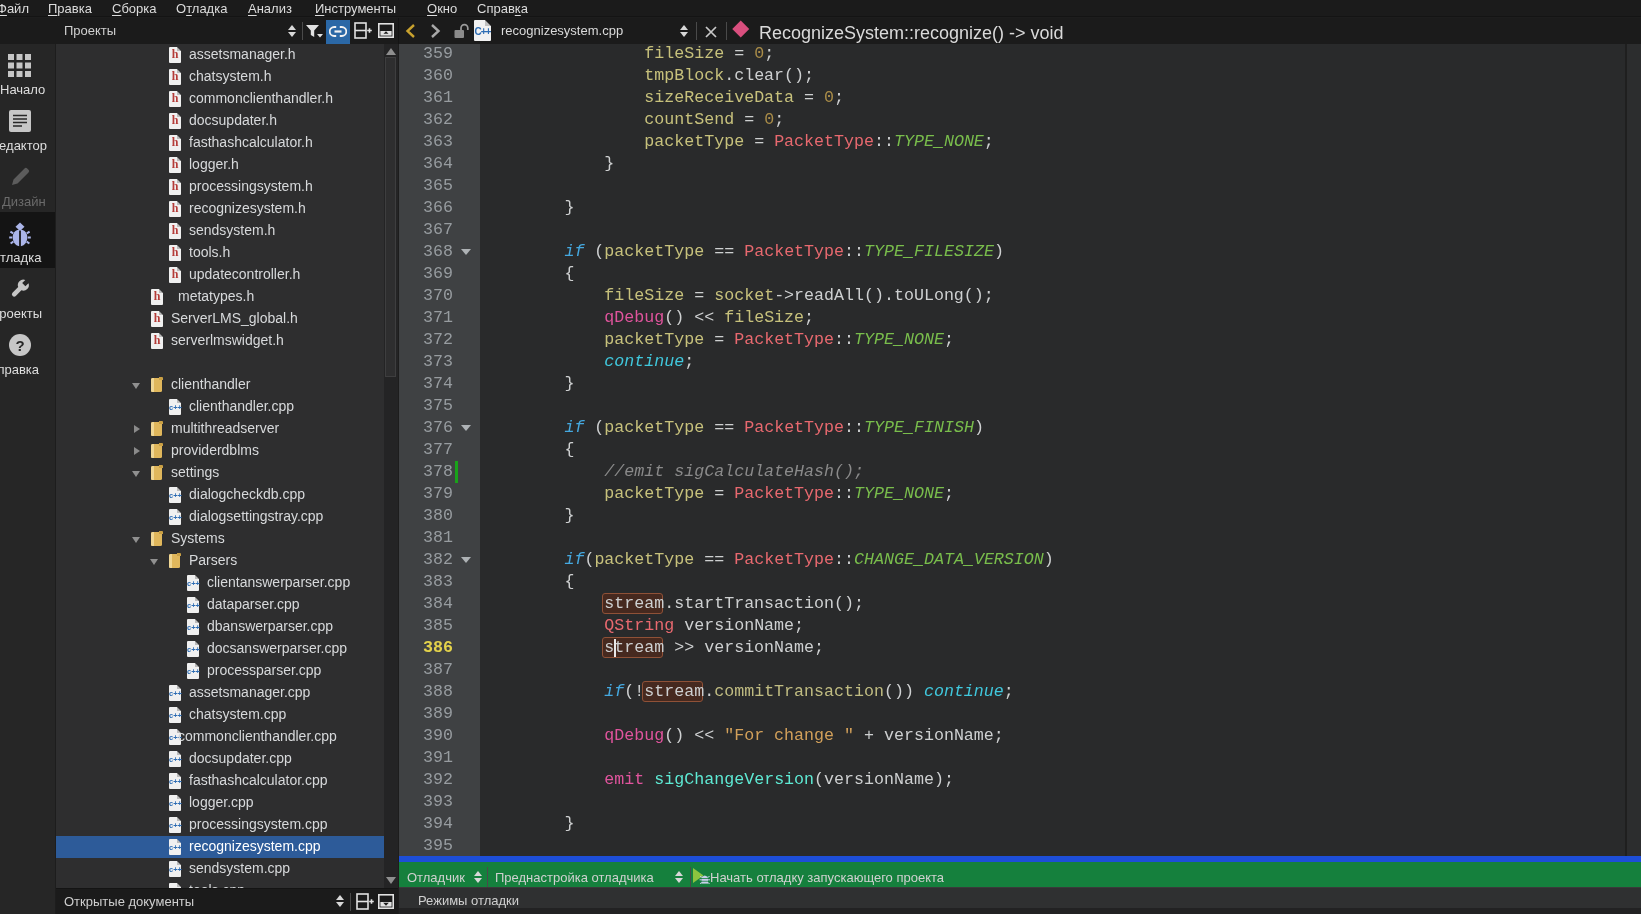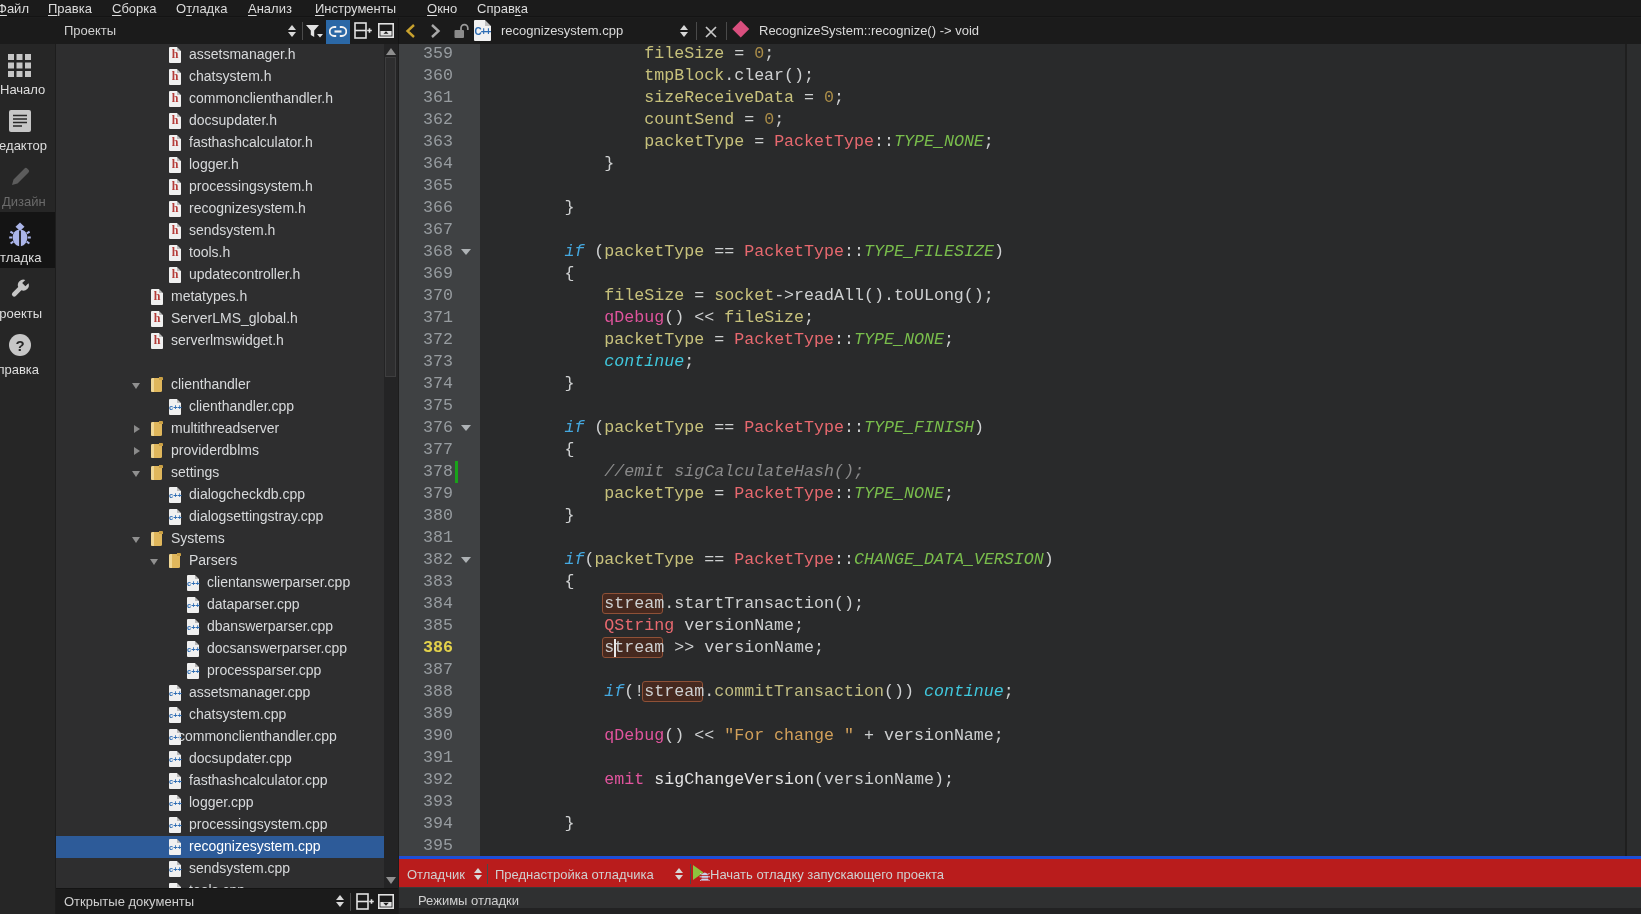--- a/index.html
+++ b/index.html
@@ -37,24 +37,24 @@
 .kw{color:#45a9e0;font-style:italic}
 .kc{color:#40c8dd;font-style:italic}
 .mb{color:#c7c17c}
 .tp{color:#e8696f}
 .en{color:#79bd4c;font-style:italic}
 .mc{color:#e0549d}
 .st{color:#d2a05a}
 .nu{color:#a98c48}
 .cm{color:#8a8a8a;font-style:italic}
 .fn{color:#c0bc82}
-.fn2{color:#e5e5e5}
+.fn2{color:#5eead4}
 .foldarr{position:absolute;width:0;height:0;border-left:5px solid transparent;border-right:5px solid transparent;border-top:6px solid #aeb2b5}
 .occur{position:absolute;height:21px;background:#46291f;border:1px solid #8f5137;border-radius:3px;z-index:1}
-#dbgbar{position:absolute;left:399px;top:856px;width:1242px;height:32px;background:#b91c1c;border-top:3px solid #1d4ed8}
+#dbgbar{position:absolute;left:399px;top:856px;width:1242px;height:32px;background:#15803d;border-top:6px solid #1d4ed8}
 #modesbar{position:absolute;left:399px;top:887px;width:1242px;height:21px;background:#2f3031;border-top:1px solid #3a3a3a}
 #bstrip{position:absolute;left:399px;top:908px;width:1242px;height:6px;background:#222223}
 .bart{position:absolute;font-size:13px;color:#d0d0d0;white-space:pre}
 .updown{position:absolute;width:9px;height:13px}
 .updown:before{content:"";position:absolute;left:0;top:0;border-left:4.5px solid transparent;border-right:4.5px solid transparent;border-bottom:5px solid #d8d8d8}
 .updown:after{content:"";position:absolute;left:0;top:7px;border-left:4.5px solid transparent;border-right:4.5px solid transparent;border-top:5px solid #d8d8d8}
 </style></head><body>
 <div id="menubar">
 <span style="left:-3px"><u>Ф</u>айл</span>
 <span style="left:48px"><u>П</u>равка</span>
@@ -107,21 +107,21 @@
 <div style="position:absolute;left:485px;top:2px;border-style:solid;border-width:0 6px 6px 0;border-color:#1b1b1b #1b1b1b #c0c0c0 #c0c0c0"></div>
 <div style="position:absolute;left:474px;top:8px;width:17px;font-size:10px;font-weight:bold;letter-spacing:-1px;color:#2e6db4;text-align:center">C++</div>
 <div class="toolt" style="left:501px;top:5px;font-size:13px;color:#dadada">recognizesystem.cpp</div>
 <div class="updown" style="left:680px;top:7px"></div>
 <div class="vsep" style="left:696px;top:4px;height:18px"></div>
 <svg style="position:absolute;left:705px;top:8px" width="12" height="12" viewBox="0 0 12 12">
       <path d="M1 1 L11 11 M11 1 L1 11" stroke="#c8c8c8" stroke-width="1.7"></path>
     </svg>
 <div class="vsep" style="left:726px;top:4px;height:18px"></div>
 <div style="position:absolute;left:735px;top:5px;width:11.5px;height:11.5px;background:#d94f7e;transform:rotate(45deg)"></div>
-<div class="toolt" style="left:759px;top:5px;font-size:13px;color:#dadada">RecognizeSystem::recognize() -&gt; void</div>
+<div class="toolt" style="left:759px;top:5px;font-size:18px;color:#dadada">RecognizeSystem::recognize() -&gt; void</div>
 </div>
 <div id="sidebar">
 <div class="mode " style="top:0px">
       <svg style="position:absolute;left:8px;top:10px" width="23" height="23">
         <g fill="#c6c6c6">
           <rect x="0" y="0" width="6" height="6"></rect>
           <rect x="8.5" y="0" width="6" height="6"></rect>
           <rect x="17" y="0" width="6" height="6"></rect>
           <rect x="0" y="8.5" width="6" height="6"></rect>
           <rect x="8.5" y="8.5" width="6" height="6"></rect>
@@ -215,21 +215,21 @@
 <div class="trow" style="top:198px">
       <div class="ficon hh" style="left:113px">h</div>
       <div class="tlabel" style="left:133px">tools.h</div>
     </div>
 <div class="trow" style="top:220px">
       <div class="ficon hh" style="left:113px">h</div>
       <div class="tlabel" style="left:133px">updatecontroller.h</div>
     </div>
 <div class="trow" style="top:242px">
       <div class="ficon hh" style="left:95px">h</div>
-      <div class="tlabel" style="left:115px">metatypes.h</div>
+      <div class="tlabel" style="left:122px">metatypes.h</div>
     </div>
 <div class="trow" style="top:264px">
       <div class="ficon hh" style="left:95px">h</div>
       <div class="tlabel" style="left:115px">ServerLMS_global.h</div>
     </div>
 <div class="trow" style="top:286px">
       <div class="ficon hh" style="left:95px">h</div>
       <div class="tlabel" style="left:115px">serverlmswidget.h</div>
     </div>
 <div class="trow" style="top:330px">

